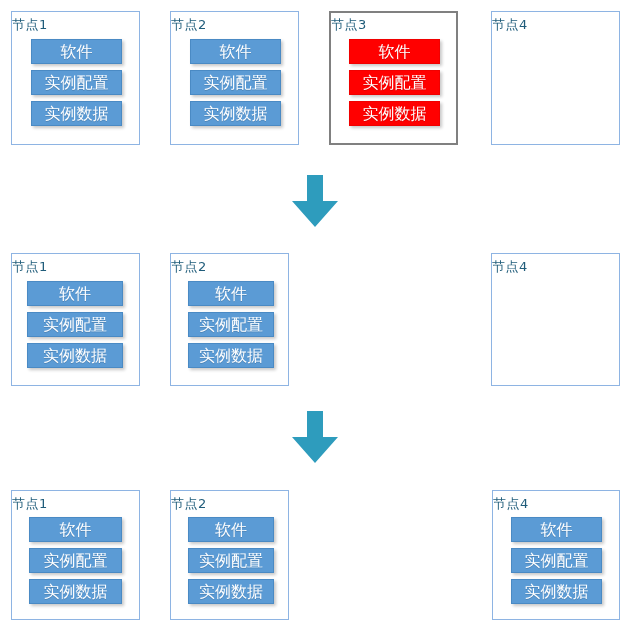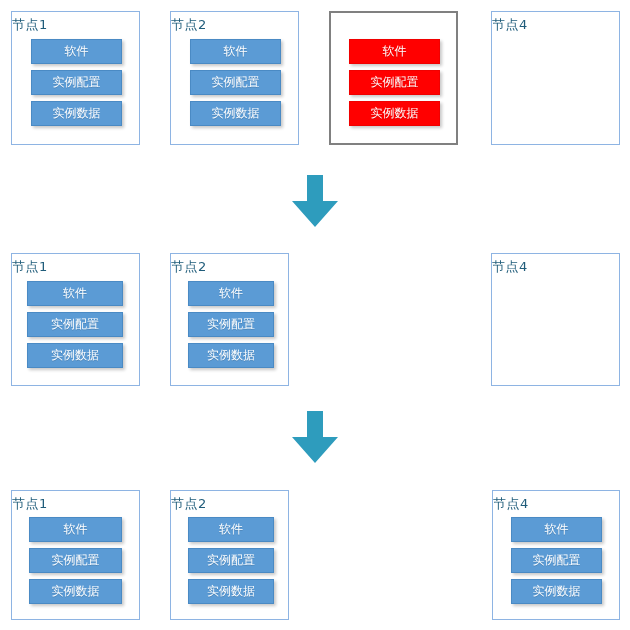--- a/index.html
+++ b/index.html
@@ -45,28 +45,27 @@
     white-space: nowrap;
   }
 
   
   .comp {
     position: absolute;
     box-sizing: border-box;
     background: #5b9bd5;
     border: 1px solid #4a8ac4;
     color: #ffffff;
-    font-size: 12px;
+    font-size: 16px;
     line-height: 1;
     display: flex;
     align-items: center;
     justify-content: center;
     box-shadow: 2px 2px 3px rgba(0,0,0,0.22);
     text-shadow: 0 1px 0 rgba(0,0,0,0.15);
-    font-family: Liberation Mono, monospace;
   }
   .comp.red {
     background: #ff0000;
     border: 1px solid #f00000;
   }
 
   
   .arrow {
     position: absolute;
   }
@@ -85,20 +84,21 @@
   </div>
 
   <div class="node" style="left:170px; top:11px; width:129px; height:134px;">
     <div class="node-title" style="top:5px;">节点2</div>
     <div class="comp" style="left:19px; top:27px; width:91px; height:25px;">软件</div>
     <div class="comp" style="left:19px; top:58px; width:91px; height:25px;">实例配置</div>
     <div class="comp" style="left:19px; top:89px; width:91px; height:25px;">实例数据</div>
   </div>
 
   <div class="node failed" style="left:329px; top:11px; width:129px; height:134px;">
+    <div class="node-title" style="top:4px;">节点3</div>
     <div class="comp red" style="left:18px; top:26px; width:91px; height:25px;">软件</div>
     <div class="comp red" style="left:18px; top:57px; width:91px; height:25px;">实例配置</div>
     <div class="comp red" style="left:18px; top:88px; width:91px; height:25px;">实例数据</div>
   </div>
 
   <div class="node" style="left:491px; top:11px; width:129px; height:134px;">
     <div class="node-title" style="top:5px;">节点4</div>
   </div>
 
   <div class="arrow" style="left:288px; top:175px; width:54px; height:54px;">

